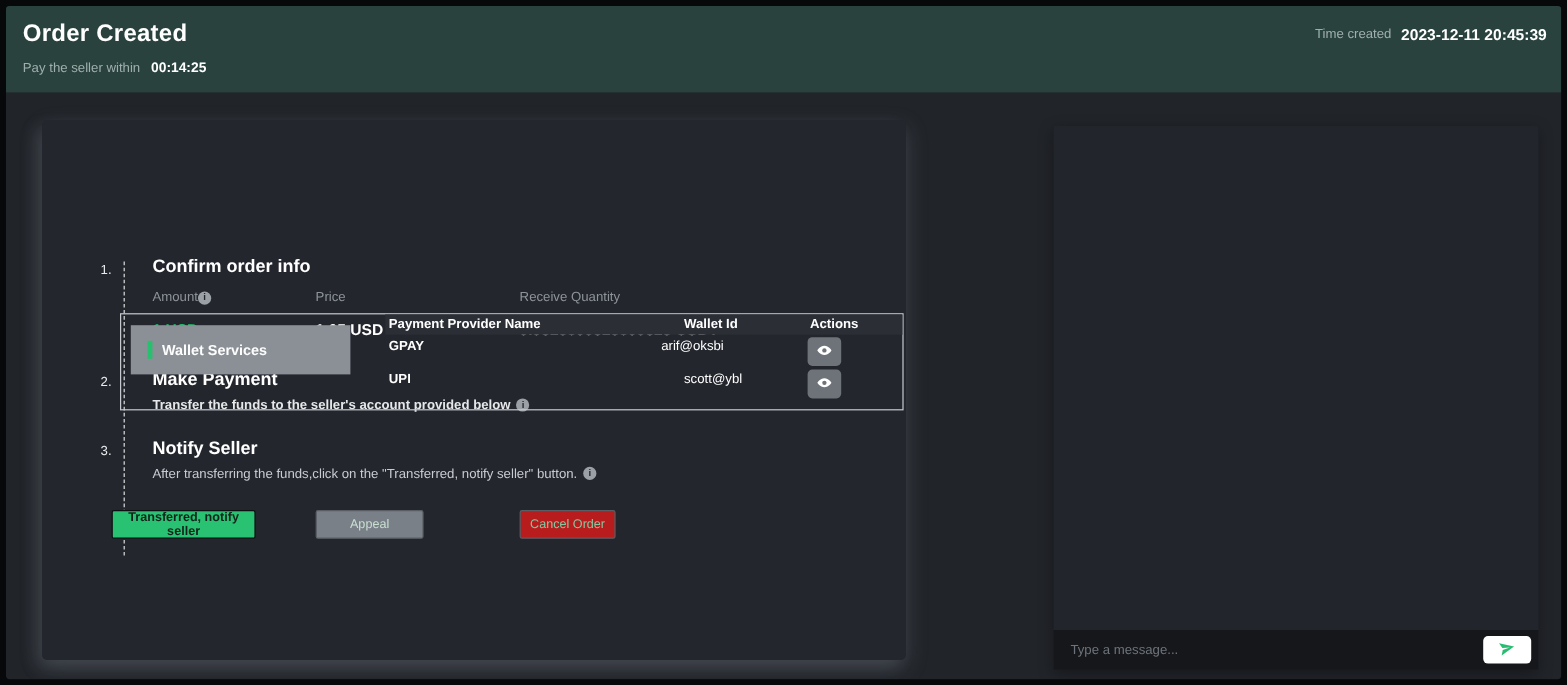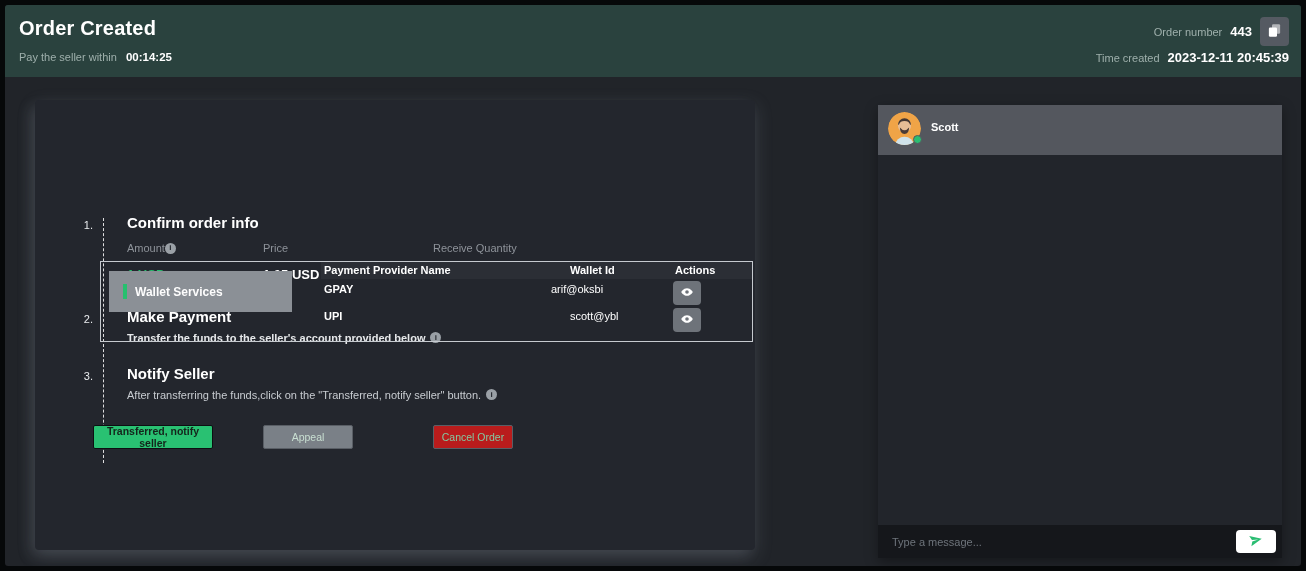--- a/index.html
+++ b/index.html
@@ -141,32 +141,20 @@
 <div class="frame">
   <div class="inner">
 
     <div class="top-header">
       <div class="page-title">Order Created</div>
       <div class="pay-within">
         <span>Pay the seller within</span>
         <b>00:14:25</b>
       </div>
       <div class="header-right">
-        <div class="hr-row">
-          <span class="hr-label">Order number</span>
-          <span class="hr-value">443</span>
-          <button class="copy-btn">
-            <span>
-              <svg width="15" height="15" viewBox="0 0 24 24">
-                  <rect x="8" y="2" width="13" height="15" rx="2" fill="#ffffff" opacity=".55"></rect>
-                  <rect x="3" y="7" width="13" height="15" rx="2" fill="#ffffff"></rect>
-                </svg>
-            </span>
-          </button>
-        </div>
         <div class="hr-row time">
           <span class="hr-label">Time created</span>
           <span class="hr-value">2023-12-11 20:45:39</span>
         </div>
       </div>
     </div>
 
     <div class="card">
       <div class="rail"></div>
 
@@ -239,33 +227,20 @@
         <span>After transferring the funds,click on the "Transferred, notify seller" button.</span>
         <span class="info-dot">i</span>
       </div>
 
       <button class="btn btn-green">Transferred, notify seller</button>
       <button class="btn btn-gray1">Appeal</button>
       <button class="btn btn-gray2">Cancel Order</button>
     </div>
 
     <div class="chat">
-      <div class="chat-header">
-        <div class="avatar">
-          <svg width="33" height="33" viewBox="0 0 36 36">
-            <circle cx="18" cy="18" r="18" fill="#f0a447"></circle>
-            <path d="M8 36 a10 9 0 0 1 20 0 z" fill="#cfe2ea"></path>
-            <circle cx="18" cy="15" r="7.2" fill="#e6bd96"></circle>
-            <path d="M10.8 14 a7.2 7.2 0 0 1 14.4 0 l-1.2 -.4 a6.2 5 0 0 0 -12 0 z" fill="#433733"></path>
-            <path d="M13 17 q5 6 10 0 q0 7 -5 7 q-5 0 -5 -7 z" fill="#4a3c37"></path>
-          </svg>
-          <span class="status-dot"></span>
-        </div>
-        <div class="chat-name">Scott</div>
-      </div>
       <div class="chat-body"></div>
       <div class="chat-input-bar">
         <input class="chat-input" type="text" placeholder="Type a message..." style="">
         <button class="send-btn">
           <span>
             <svg width="16" height="14" viewBox="0 0 24 24" style="transform:rotate(-12deg);">
                 <path d="M2 21l20-9L2 3l3.2 7.6L16 12 5.2 13.4z" fill="#2abd72"></path>
               </svg>
           </span>
         </button>

